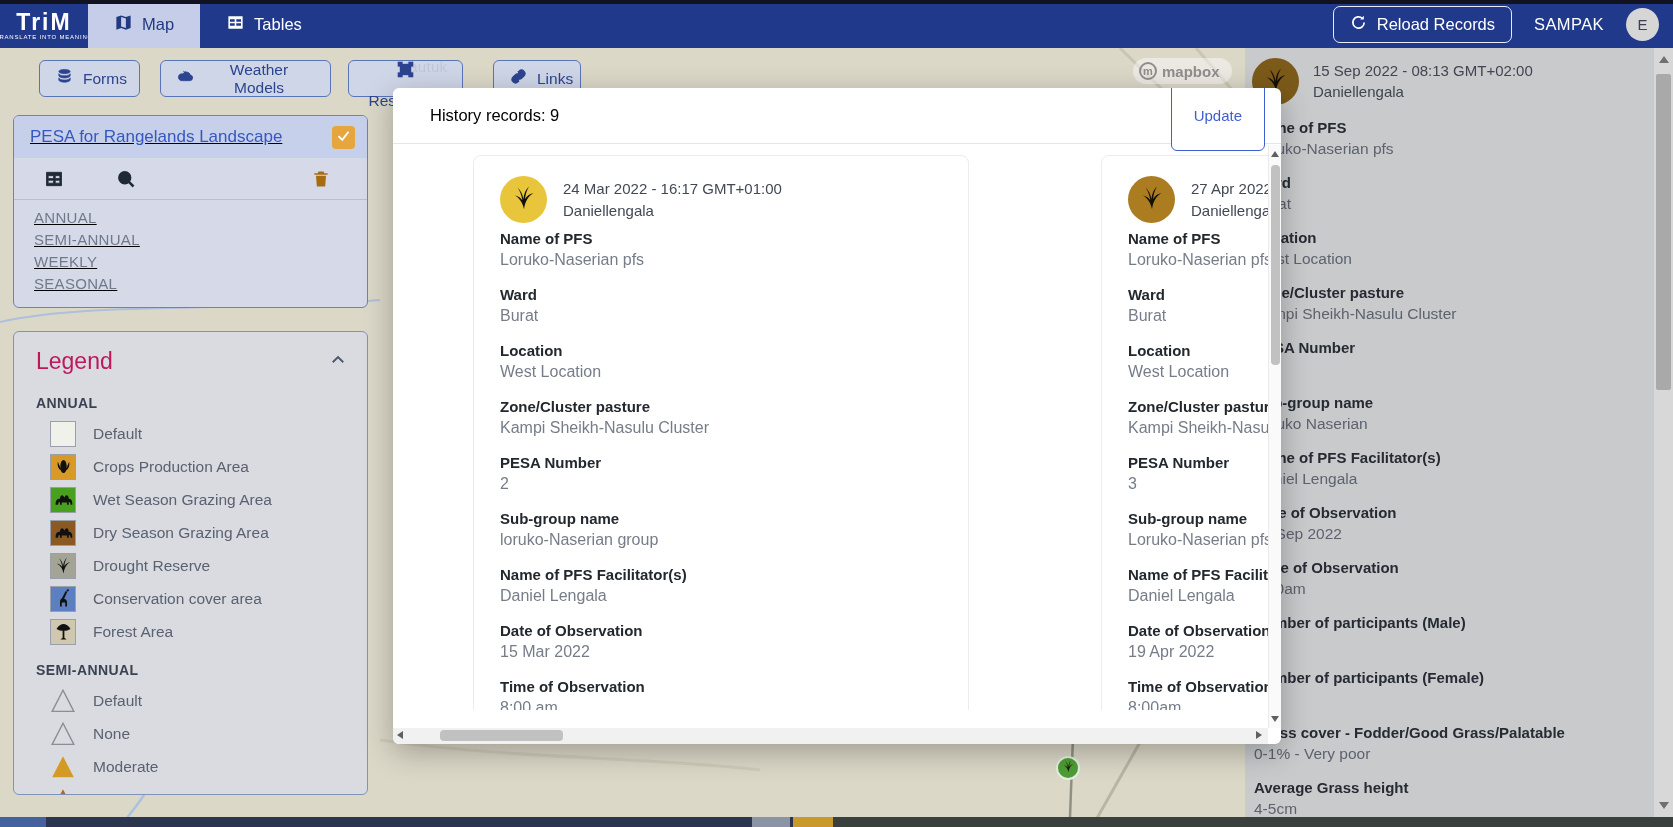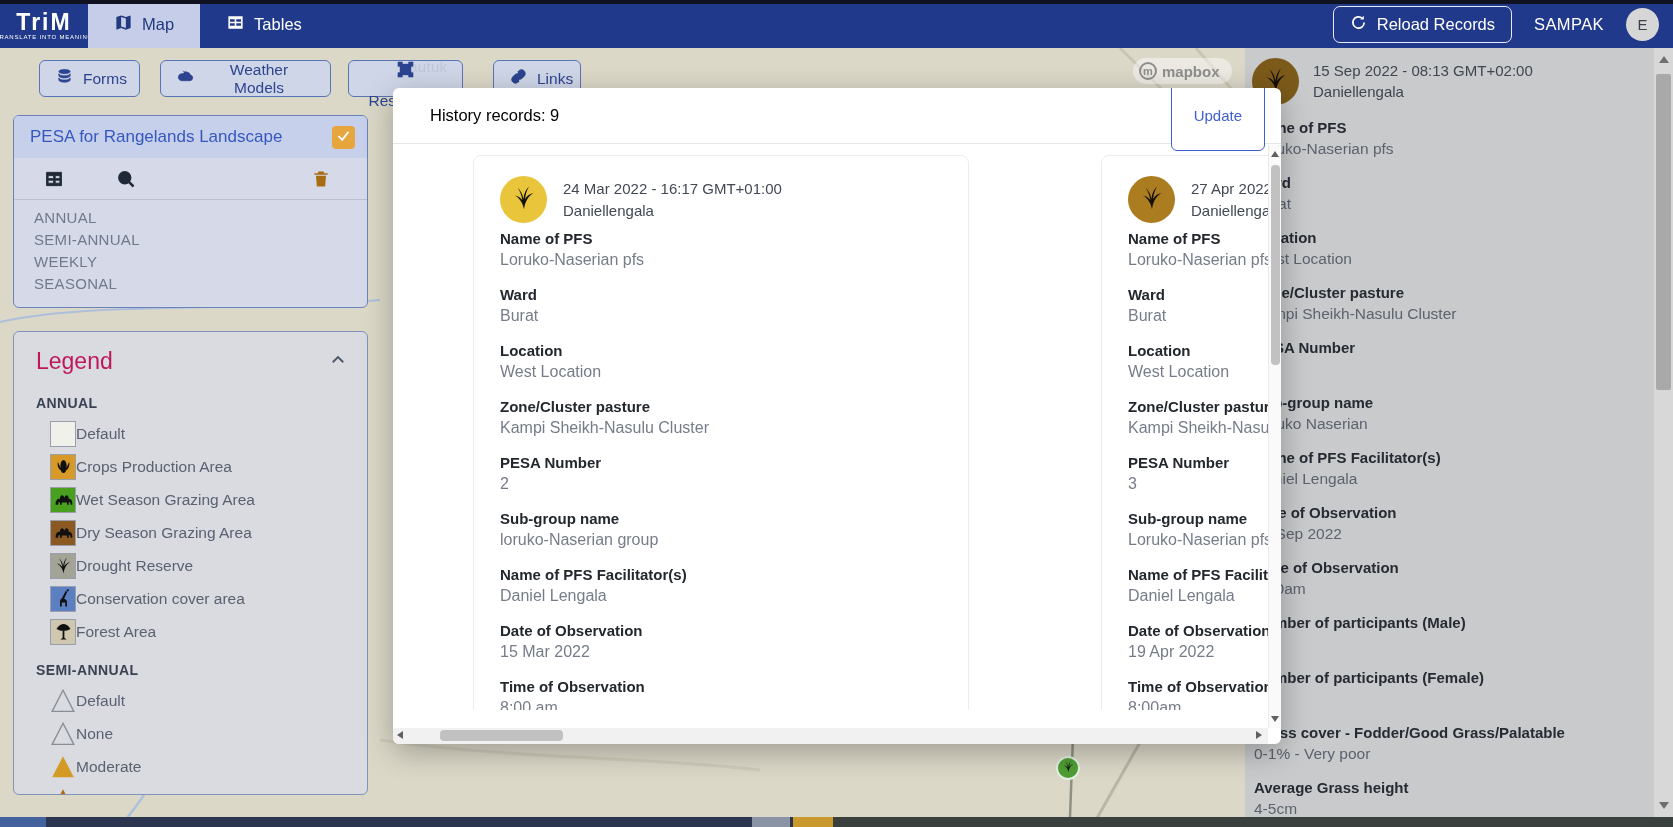--- a/index.html
+++ b/index.html
@@ -38,21 +38,21 @@
   .user-avatar{width:33px;height:33px;border-radius:50%;background:#d6d6d6;color:#3c3f4e;
     display:flex;align-items:center;justify-content:center;font-size:15px;}
 
   
   .tb-btn{position:absolute;top:60px;height:37px;display:flex;align-items:center;gap:10px;padding:0 16px;
     border:1px solid #5a74b8;border-radius:6px;background:rgba(205,214,236,.85);color:#2c448f;font-size:15.5px;z-index:5;cursor:pointer;}
   .tb-btn svg{width:17px;height:17px;fill:#2c448f;stroke:#2c448f;}
 
   
   #forms-panel{position:absolute;left:13px;top:115px;width:355px;height:193px;border:1px solid #6b82bb;border-radius:6px;
-    background:#d6dae8;z-index:5;overflow:hidden;}
+    background:#d6dae8;z-index:5;overflow:hidden;text-decoration:underline;}
   .fp-header{height:42px;background:#c7d0ea;display:flex;align-items:center;justify-content:space-between;padding:0 12px 0 16px;}
   .fp-title{color:#3558c0;font-size:17px;}
   .fp-check{width:23px;height:23px;background:#e7a53d;border-radius:4px;display:flex;align-items:center;justify-content:center;cursor:pointer;}
   .fp-check svg{width:15px;height:15px;stroke:#fff;stroke-width:3;fill:none;}
   .fp-icons{height:42px;display:flex;align-items:center;padding:0 18px;border-bottom:1px solid #b9bfd0;}
   .fp-icons .ic{width:20px;height:20px;cursor:pointer;}
   .ic-table{margin-left:12px;}
   .ic-search{margin-left:52px;}
   .ic-trash{margin-left:auto;margin-right:18px;}
   .ic-table svg,.ic-search svg{fill:#1f2937;stroke:#1f2937;}
@@ -60,21 +60,21 @@
   .fp-list{padding:7px 0 0 20px;}
   .fp-item{font-size:15px;color:#70798c;line-height:22px;letter-spacing:.3px;cursor:pointer;}
 
   
   #legend{position:absolute;left:13px;top:331px;width:355px;height:464px;border:1px solid #8093bd;border-radius:6px;
     background:#d9dbe1;z-index:5;overflow:hidden;}
   .lg-head{display:flex;align-items:center;justify-content:space-between;padding:16px 20px 6px 22px;}
   .lg-title{color:#be185d;font-size:23px;}
   .lg-chevron svg{width:18px;height:18px;stroke:#4a5568;fill:none;stroke-width:2.4;cursor:pointer;}
   .lg-section-head{font-size:14px;font-weight:bold;color:#3a4252;letter-spacing:.4px;padding:14px 0 6px 22px;}
-  .leg-row{display:flex;align-items:center;height:33px;padding-left:36px;}
+  .leg-row{display:flex;align-items:center;gap:17px;height:33px;padding-left:36px;}
   .swatch{width:26px;height:26px;flex:0 0 26px;display:flex;align-items:center;justify-content:center;}
   .swatch.square{background:var(--sw,#fff);border:1px solid #9aa0ab;}
   .swatch.square svg{width:21px;height:21px;fill:#111;}
   .swatch.tri-outline svg,.swatch.tri-solid svg{width:27px;height:27px;}
   .swatch.tri-outline polygon{fill:none;stroke:#898f99;stroke-width:1.3;}
   .swatch.tri-solid polygon{fill:var(--sw,#d49a26);}
   .leg-label{font-size:15.5px;color:#5a6170;}
 
   
   #side-panel{position:absolute;left:1245px;top:48px;width:409px;height:769px;background:#c9cacc;z-index:6;overflow:hidden;}

